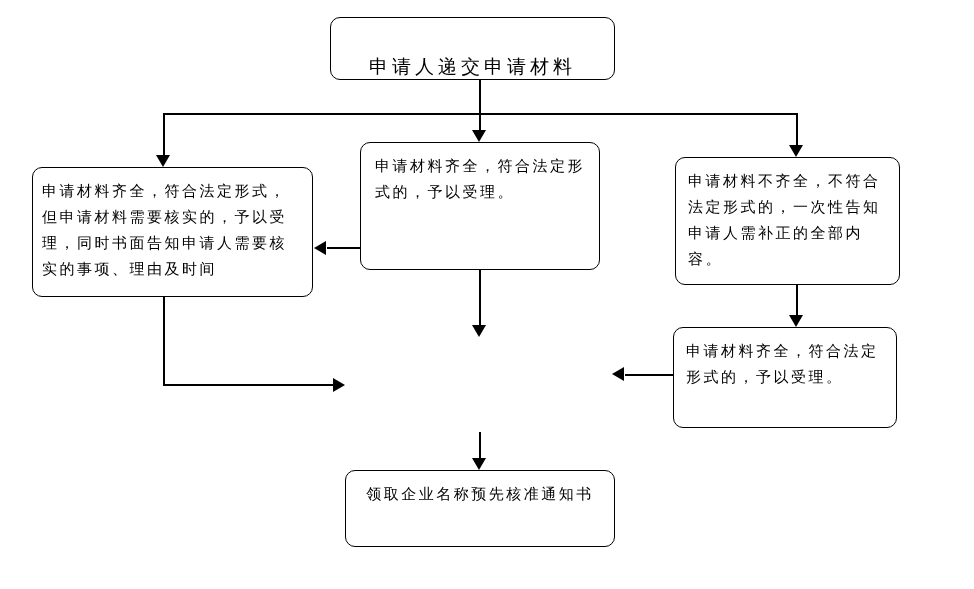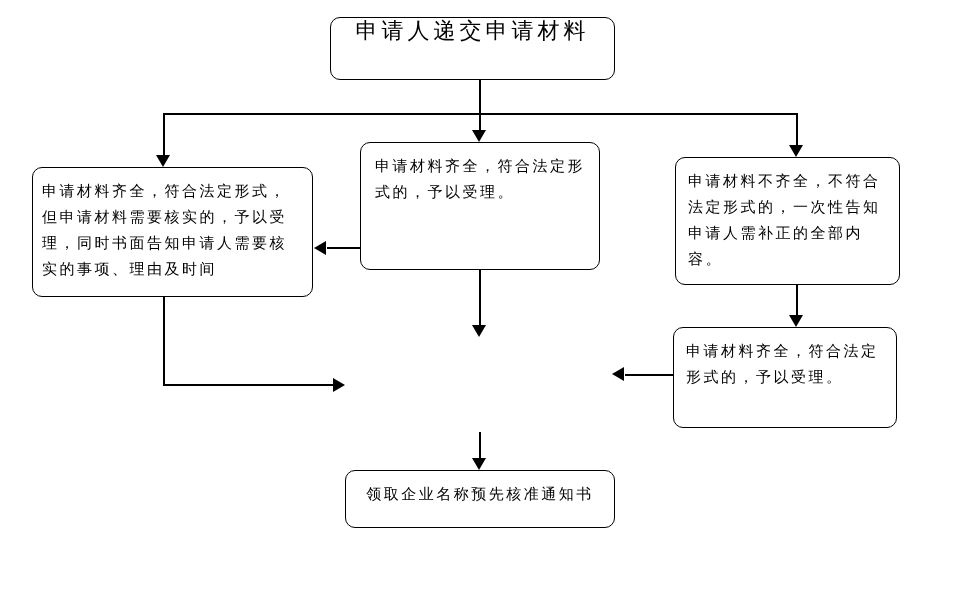--- a/index.html
+++ b/index.html
@@ -22,29 +22,29 @@
     border: 1.5px solid #000000;
     border-radius: 10px;
     color: #000000;
     font-size: 15px;
     letter-spacing: 2.5px;
     line-height: 26px;
     overflow: hidden;
   }
   .node-start {
     left: 330px; top: 17px; width: 285px; height: 63px;
-    display: flex; align-items: flex-start; justify-content: center;
-    font-size: 22px; letter-spacing: 4px;
+    display: flex; align-items: flex-end; justify-content: center;
+    font-size: 19px; letter-spacing: 4px;
   }
   .node-verify    { left: 32px;  top: 167px; width: 281px; height: 130px; padding: 10px 18px 0 9px; }
   .node-accept-m  { left: 360px; top: 142px; width: 240px; height: 128px; padding: 10px 10px 0 14px; }
   .node-incomplete{ left: 675px; top: 157px; width: 225px; height: 128px; padding: 10px 12px 16px 12px; }
   .node-accept-r  { left: 673px; top: 327px; width: 224px; height: 101px; padding: 10px 12px 0 12px; }
   .node-decision  { left: 345px; top: 337px; width: 267px; height: 96px;  padding: 12px 12px 0 14px; }
-  .node-end       { left: 345px; top: 470px; width: 270px; height: 58px;  padding: 10px 0 0 0; text-align: center; }
+  .node-end       { left: 345px; top: 470px; width: 270px; height: 77px;  padding: 10px 0 0 0; text-align: center; }
 
   .line {
     position: absolute;
     background: #000000;
   }
   .ah {
     position: absolute;
     width: 0; height: 0;
   }
   .ah-down {

